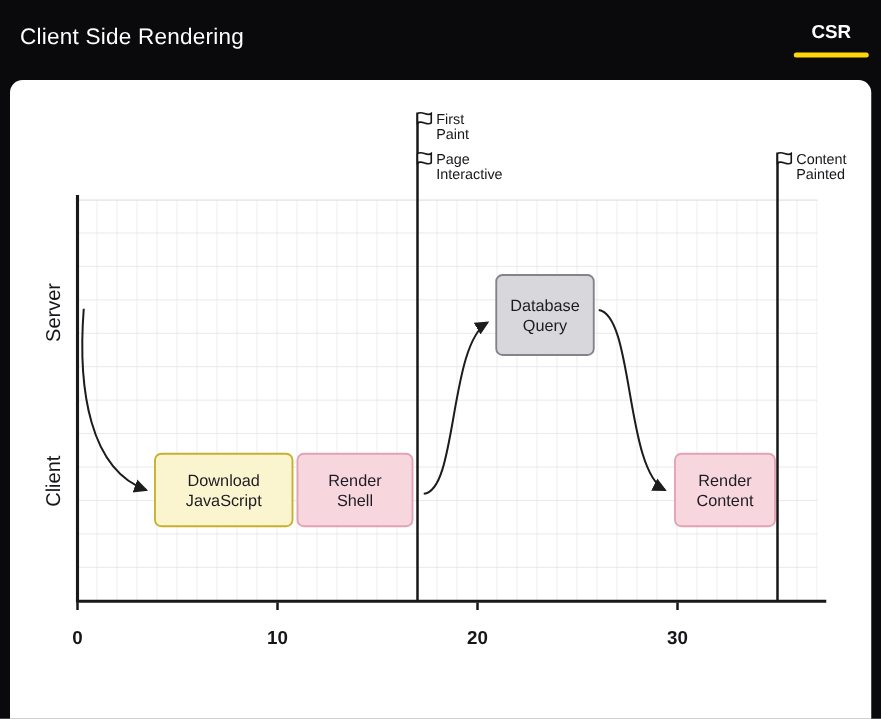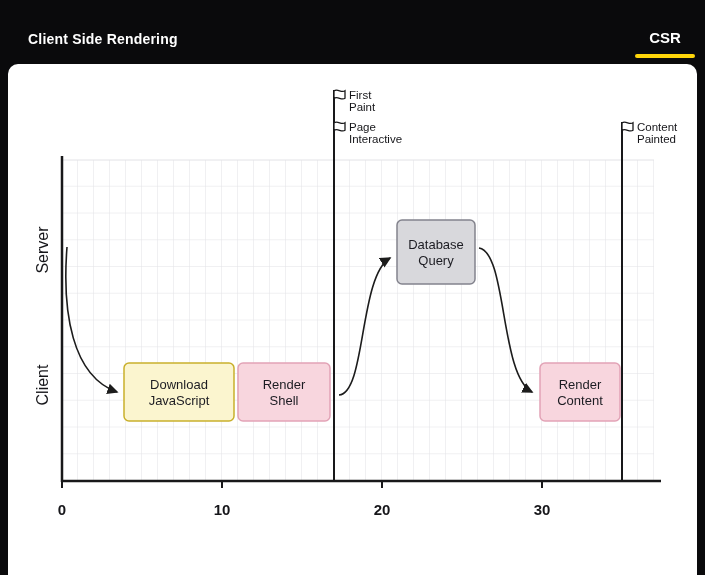--- a/index.html
+++ b/index.html
@@ -7,22 +7,22 @@
     width:705px;height:575px;
     background:#0a0a0c;
     font-family:"Liberation Sans",sans-serif;
     position:relative;
     overflow:hidden;
   }
   .header{
     display:flex;justify-content:space-between;align-items:flex-start;
     padding:15px 10px 0 12px;height:49px;box-sizing:border-box;
   }
-  .title{margin:16px;color:#ffffff;font-size:14px;font-weight:bold;letter-spacing:.2px;}
-  .tabs{display:flex;gap:9px;margin-top:14px;}
+  .title{margin:4px;color:#ffffff;font-size:18px;font-weight:normal;letter-spacing:.2px;}
+  .tabs{display:flex;gap:9px;margin-top:2px;}
   .tab{min-width:60px;text-align:center;cursor:pointer;}
   .tab .label{font-size:15px;font-weight:bold;color:#ffffff;}
   .tab.inactive .label{color:#97979c;}
   .tab .indicator{height:4px;border-radius:2px;margin-top:7px;background:#ffd60a;}
   .tab.inactive .indicator{background:#2c2c30;}
   .card{
     position:absolute;left:8px;top:64px;width:689px;height:571px;
     background:#ffffff;border-radius:10px;overflow:hidden;
   }
   svg text{fill:#16161a;}

